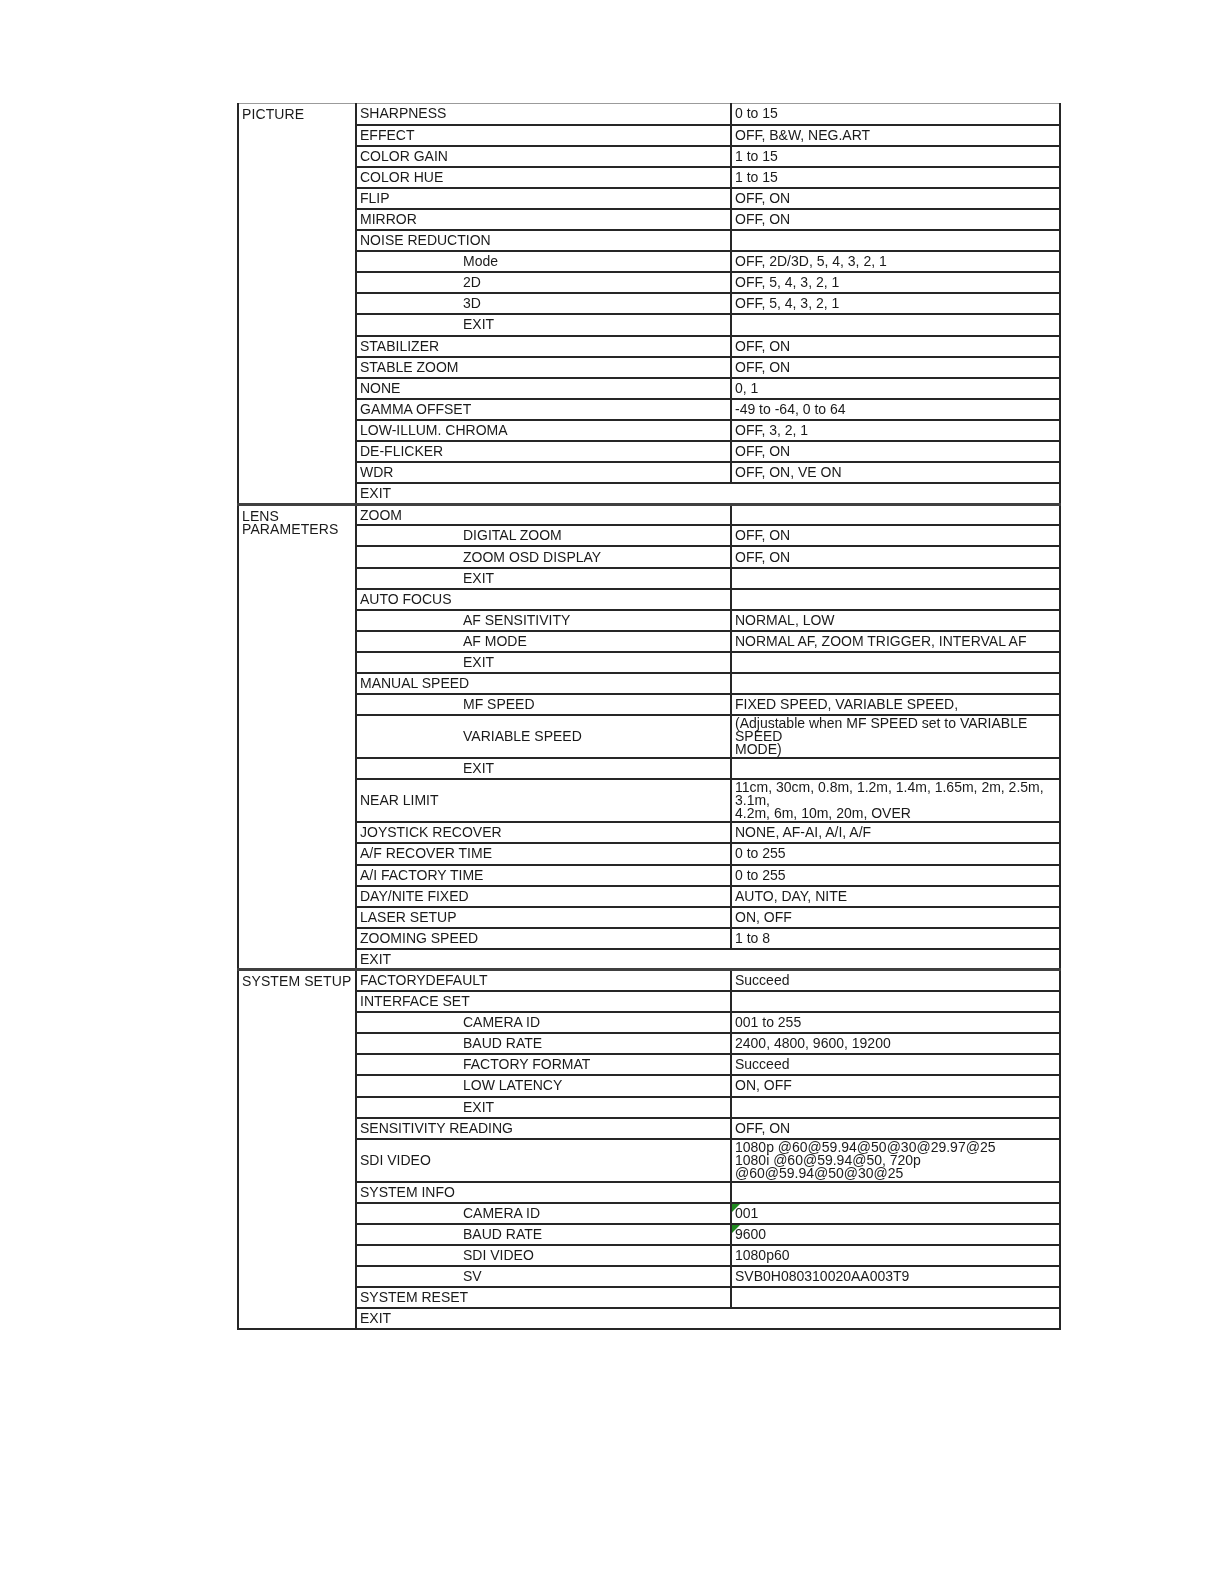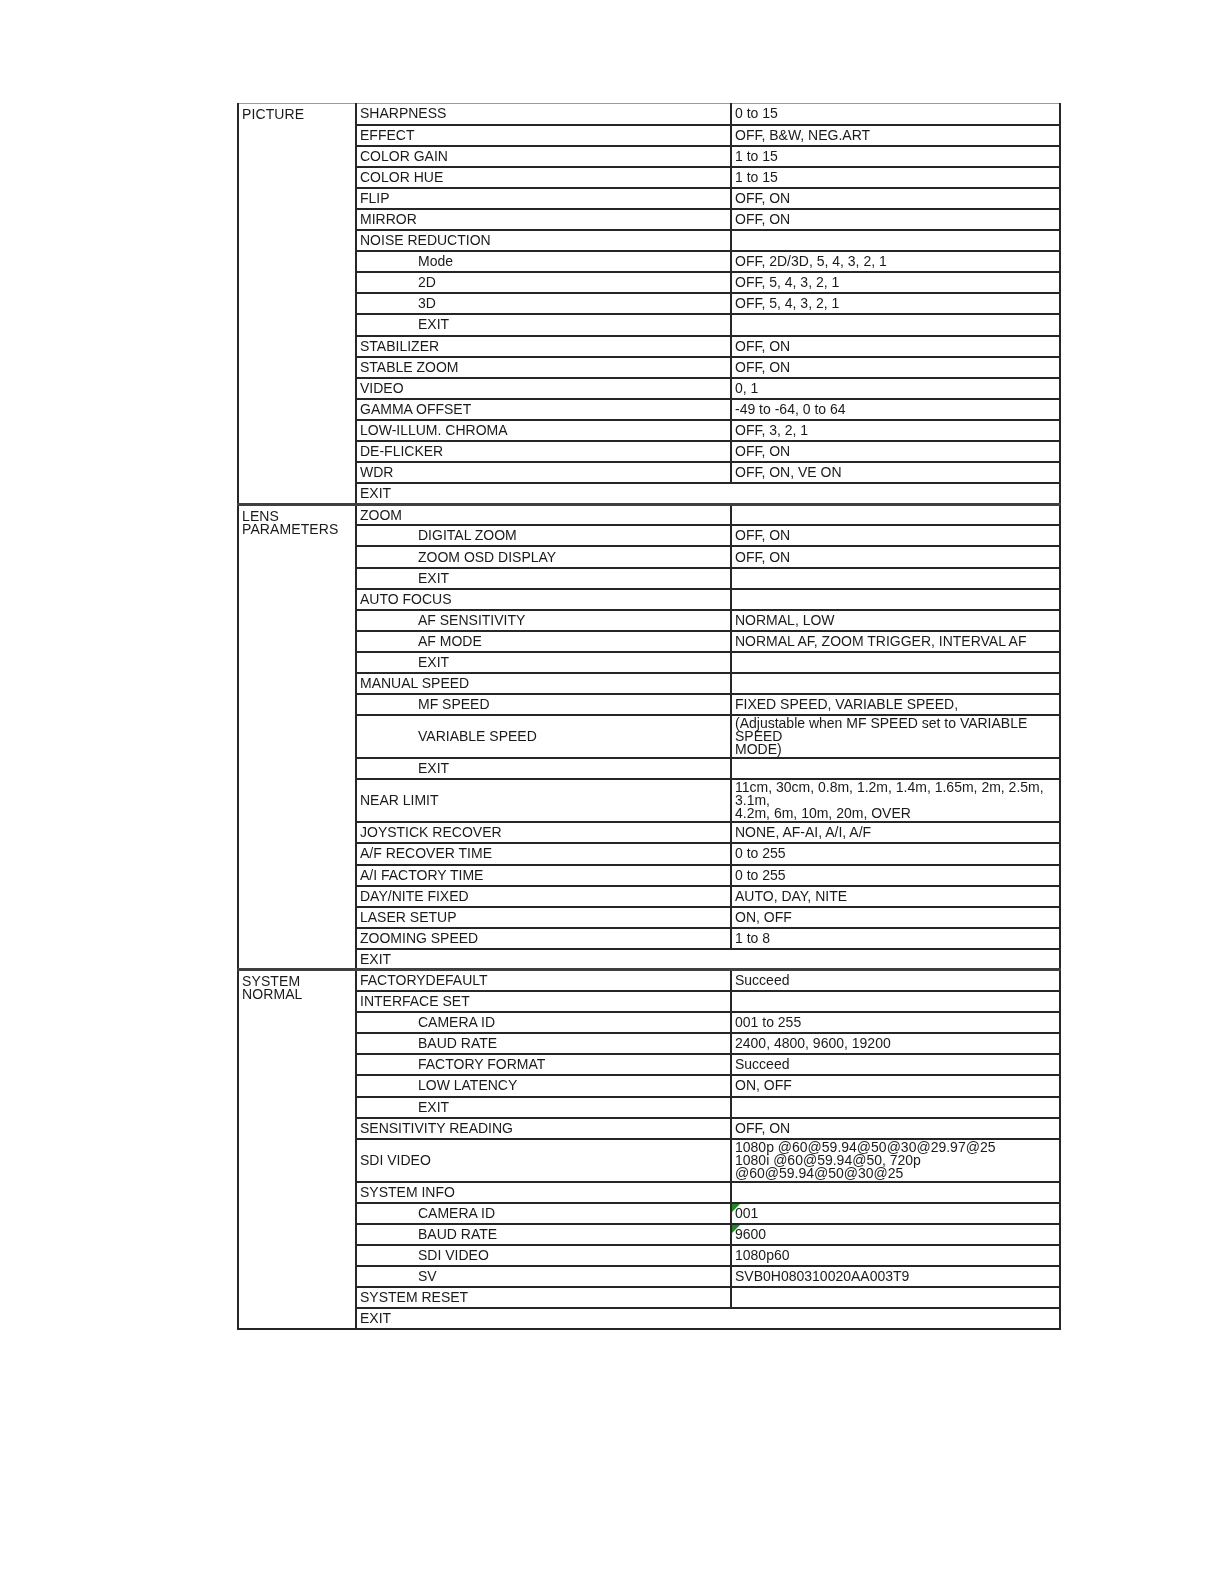--- a/index.html
+++ b/index.html
@@ -33,21 +33,21 @@
     vertical-align: middle;
     overflow: hidden;
     box-sizing: border-box;
   }
   tr.tall td { height: 42.2px; }
   td.col-section {
     vertical-align: top;
     padding-top: 4px;
     letter-spacing: 0.1px;
   }
-  td.col-label.indent { padding-left: 61px; border-radius: 9px; }
+  td.col-label.indent { padding-left: 106px; border-radius: 9px; }
   td.col-value {
     position: relative;
     white-space: pre-line;
     margin-top: 11px;
   }
   tr.section-start td { border-top: 3px solid #404040; }
   tr.table-top td { border-top: 1.5px solid #9b9b9b; }
   .flag {
     position: absolute;
     top: 0;
@@ -116,21 +116,21 @@
         </tr>
         <tr>
           <td class="col-label">STABILIZER</td>
           <td class="col-value"><span>OFF, ON</span></td>
         </tr>
         <tr>
           <td class="col-label">STABLE ZOOM</td>
           <td class="col-value"><span>OFF, ON</span></td>
         </tr>
         <tr>
-          <td class="col-label">VIDEO</td>
+          <td class="col-label">NONE</td>
           <td class="col-value"><span>0, 1</span></td>
         </tr>
         <tr>
           <td class="col-label">GAMMA OFFSET</td>
           <td class="col-value"><span>-49 to -64, 0 to 64</span></td>
         </tr>
         <tr>
           <td class="col-label">LOW-ILLUM. CHROMA</td>
           <td class="col-value"><span>OFF, 3, 2, 1</span></td>
         </tr>
@@ -221,21 +221,21 @@
           <td class="col-value"><span>ON, OFF</span></td>
         </tr>
         <tr>
           <td class="col-label">ZOOMING SPEED</td>
           <td class="col-value"><span>1 to 8</span></td>
         </tr>
         <tr>
           <td class="col-label" colspan="2">EXIT</td>
         </tr>
         <tr class="section-start">
-          <td class="col-section" rowspan="16">SYSTEM NORMAL</td>
+          <td class="col-section" rowspan="16">SYSTEM SETUP</td>
           <td class="col-label">FACTORYDEFAULT</td>
           <td class="col-value"><span>Succeed</span></td>
         </tr>
         <tr>
           <td class="col-label">INTERFACE SET</td>
           <td class="col-value"><span></span></td>
         </tr>
         <tr>
           <td class="col-label indent">CAMERA ID</td>
           <td class="col-value"><span>001 to 255</span></td>

